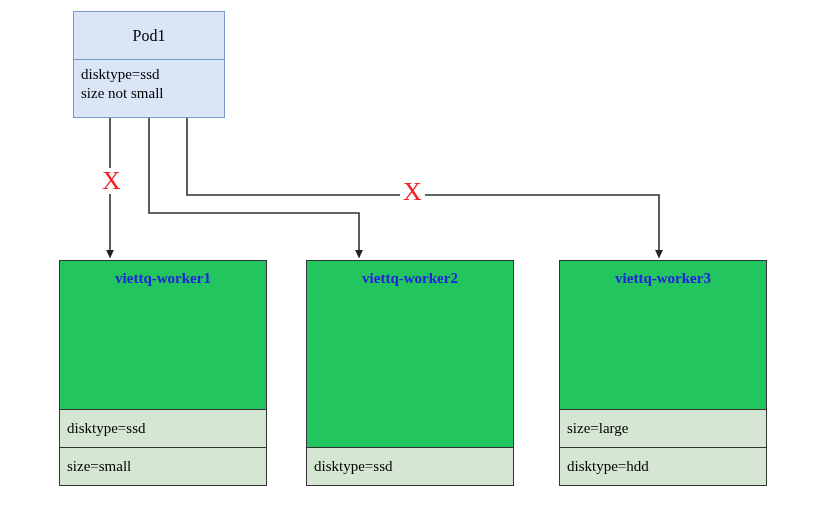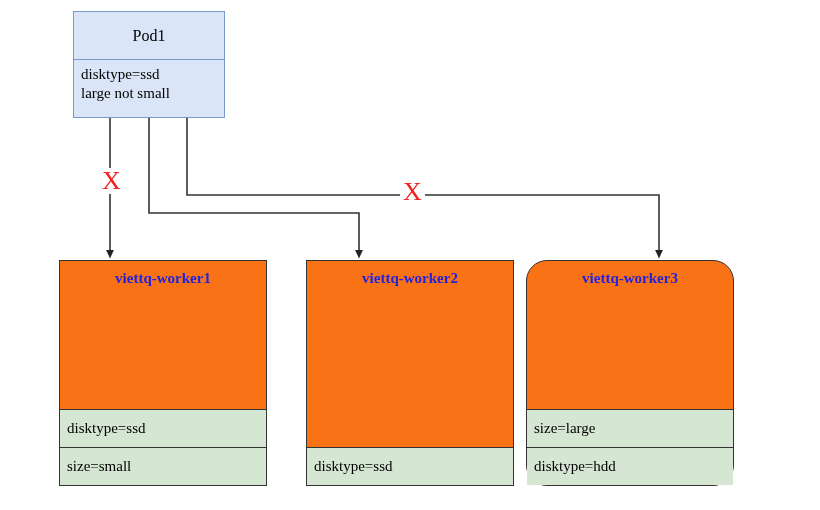--- a/index.html
+++ b/index.html
@@ -48,21 +48,21 @@
   }
   .pod-body div { white-space: nowrap; }
 
   
   .worker-box {
     position: absolute;
     top: 260px;
     width: 208px;
     height: 226px;
     box-sizing: border-box;
-    background: #f97316;
+    background: #22c55e;
     border: 1.5px solid #333333;
     display: flex;
     flex-direction: column;
   }
   .worker-head {
     flex: 1;
     padding-top: 9px;
     text-align: center;
     font-size: 15px;
     font-weight: bold;
@@ -116,37 +116,37 @@
 
     <path d="M149,118 L149,213 L359,213 L359,254" fill="none" stroke="#333333" stroke-width="1.6" marker-end="url(#ah)"></path>
 
     <path d="M187,118 L187,195 L659,195 L659,254" fill="none" stroke="#333333" stroke-width="1.6" marker-end="url(#ah)"></path>
   </svg>
 
   <div class="pod-box">
     <div class="pod-title">Pod1</div>
     <div class="pod-body">
       <div>disktype=ssd</div>
-      <div>large not small</div>
+      <div>size not small</div>
     </div>
   </div>
 
   <div class="x-mark" style="left:99px; top:168px;">X</div>
   <div class="x-mark" style="left:400px; top:179px;">X</div>
 
   <div class="worker-box" style="left:59px;">
     <div class="worker-head">viettq-worker1</div>
     <div class="worker-label">disktype=ssd</div>
     <div class="worker-label">size=small</div>
   </div>
 
   <div class="worker-box" style="left:306px;gap:31px;">
     <div class="worker-head">viettq-worker2</div>
     <div class="worker-label">disktype=ssd</div>
   </div>
 
-  <div class="worker-box" style="left:526px;border-radius:21px;">
+  <div class="worker-box" style="left:559px;">
     <div class="worker-head">viettq-worker3</div>
     <div class="worker-label">size=large</div>
     <div class="worker-label">disktype=hdd</div>
   </div>
 
 </div>
 
 </body></html>

